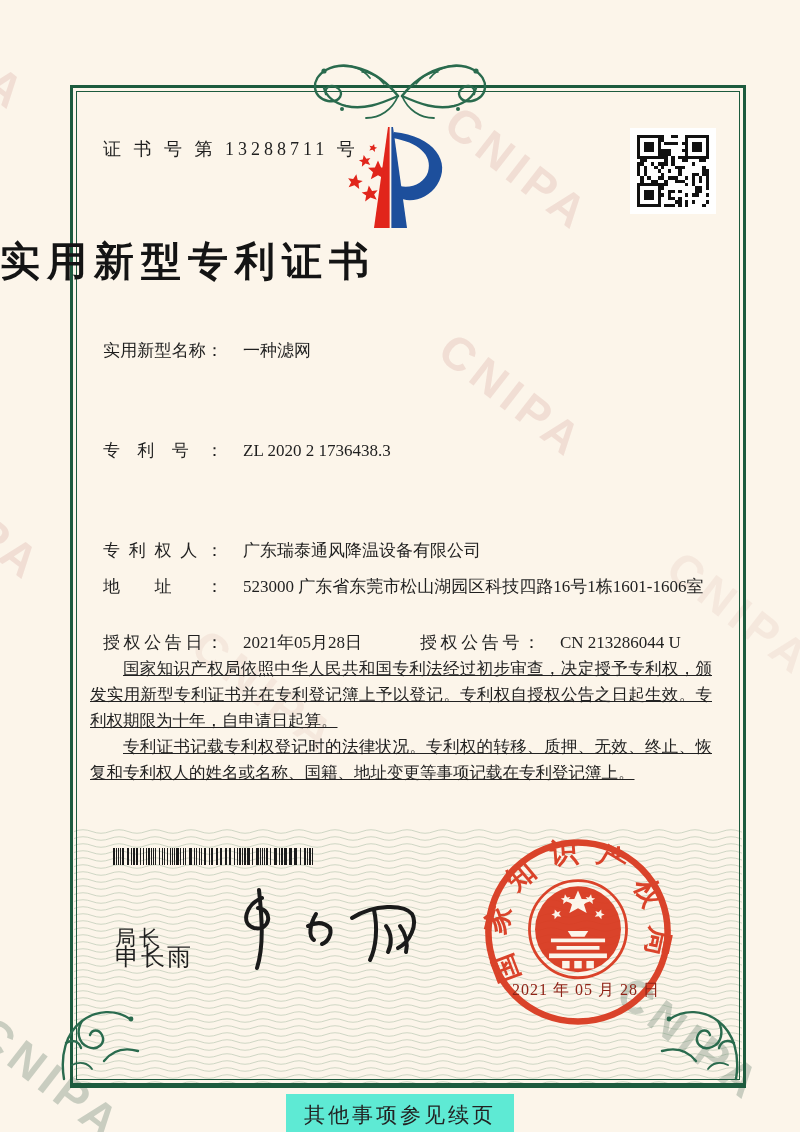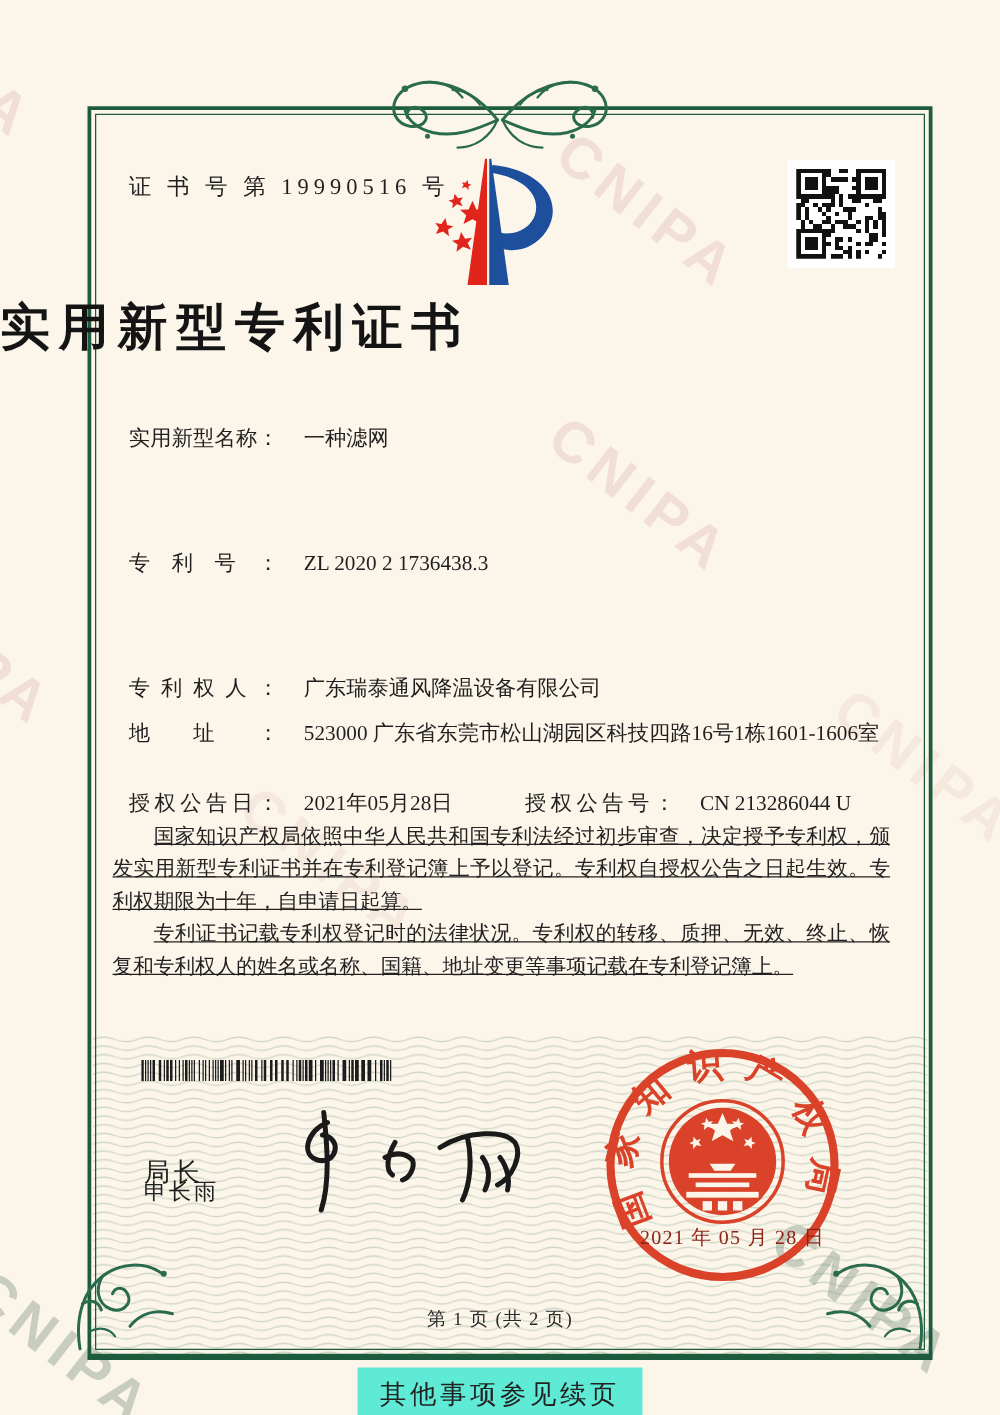--- a/index.html
+++ b/index.html
@@ -33,21 +33,21 @@
   .flabel{display:inline-block;width:120px;text-align:justify;text-align-last:justify;}
   .fval{margin-left:20px;white-space:pre-wrap;}
   .fval.wrap{width:502px;}
   
   .paras{position:absolute;left:90px;top:656px;width:622px;font-size:16.5px;
          line-height:26px;text-align:justify;color:#222;text-decoration:underline;}
   .paras p{margin:0;text-indent:2em;}
   
   .barcode{position:absolute;left:113px;top:848px;width:202px;height:17px;}
   .director-title{position:absolute;left:115px;top:880px;font-size:21px;letter-spacing:3px;margin-top:44px;}
-  .director-name{position:absolute;left:115px;top:941px;font-size:18px;letter-spacing:2px;}
+  .director-name{position:absolute;left:115px;top:941px;font-size:24px;letter-spacing:2px;}
   .signature{position:absolute;left:228px;top:884px;width:200px;height:92px;}
   .seal{position:absolute;left:480px;top:834px;width:196px;height:196px;opacity:.95;}
   .seal-date{position:absolute;left:496px;top:980px;width:180px;text-align:center;
              font-size:16px;letter-spacing:1px;color:#8f2317;font-weight:normal;}
   .page-info{position:absolute;left:0;right:0;top:1046px;text-align:center;font-size:15px;
              letter-spacing:1px;color:#2a2a2a;}
   .note-wrap{position:absolute;left:0;right:0;top:1094px;text-align:center;}
   .note{display:inline-block;background:#5eead4;padding:7px 18px;font-size:21px;
         letter-spacing:3px;color:#222;}
 </style>
@@ -105,21 +105,21 @@
     <g fill="none" stroke="#2a6b4e" stroke-width="2.4" stroke-linecap="round">
       <path d="M12,84 C8,60 14,38 30,26 C44,15 64,14 78,24"></path>
       <path d="M30,26 C24,36 26,48 36,52 C46,56 54,48 50,40 C47,34 40,34 38,40"></path>
       <path d="M52,66 C60,56 72,52 86,56"></path>
       <path d="M14,48 C20,44 27,46 29,53"></path>
       <path d="M20,70 C28,66 36,68 40,74" stroke-width="1.8"></path>
       <circle cx="79" cy="24" r="2.4" fill="#2a6b4e" stroke="none"></circle>
     </g>
   </svg>
 
-  <div class="cert-no">证 书 号 第 19990516 号</div>
+  <div class="cert-no">证 书 号 第 13288711 号</div>
 
   <svg class="logo" viewBox="0 0 142 112">
     <defs>
       <polygon id="star5" points="0,-10 2.94,-3.24 9.51,-3.09 4.76,1.18 6.88,7.9 0,4.1 -6.88,7.9 -4.76,1.18 -9.51,-3.09 -2.94,-3.24"></polygon>
     </defs>
     <polygon points="60,5 61.6,5 61.6,106 46,106" fill="#e1251b"></polygon>
     <polygon points="63.4,5 65,5 79,106 63.4,106" fill="#1d4f9c"></polygon>
     <path d="M66,10 C106,14 124,40 109,63 C100,77 82,82 69,75 L66,62 C80,69 96,62 100,50 C105,33 90,20 64,16 Z" fill="#1d4f9c"></path>
     <use href="#star5" transform="translate(50,49) scale(1.05)" fill="#e1251b"></use>
     <use href="#star5" transform="translate(37,39) scale(0.62) rotate(-12)" fill="#e1251b"></use>
@@ -474,19 +474,18 @@
       <rect x="82" y="120" width="46" height="4" fill="#fcf5ea"></rect>
       <rect x="74" y="128" width="62" height="5" fill="#fcf5ea"></rect>
       <polygon points="94,104 116,104 112,110 98,110" fill="#fcf5ea"></polygon>
       <rect x="88" y="136" width="8" height="8" fill="#fcf5ea"></rect>
       <rect x="101" y="136" width="8" height="8" fill="#fcf5ea"></rect>
       <rect x="114" y="136" width="8" height="8" fill="#fcf5ea"></rect>
     </g>
   </svg>
   <div class="seal-date">2021 年 05 月 28 日</div>
 
-  <div class="page-info">第 1 页 (共 2 页)</div>
 
   <div class="note-wrap">
     <span class="note">其他事项参见续页</span>
   </div>
 
 </div>
 
 </body></html>

